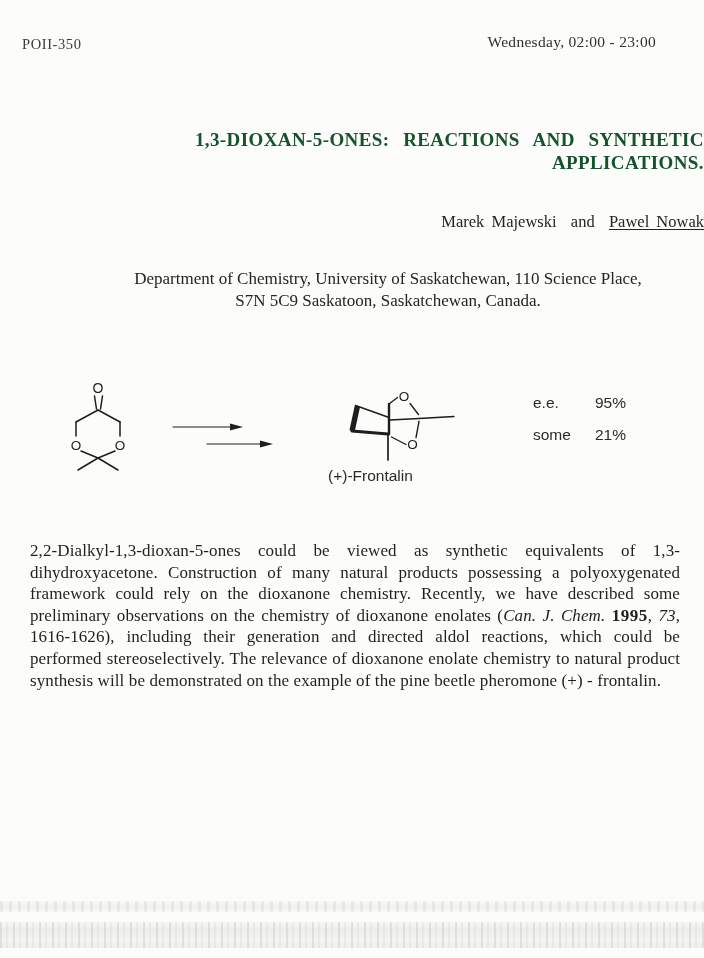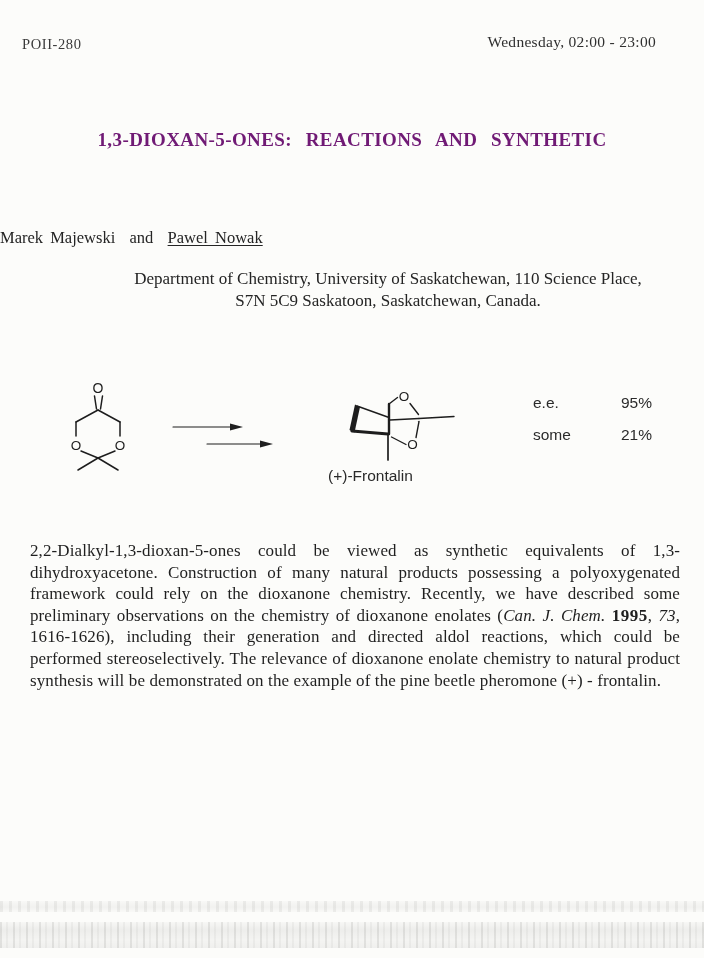--- a/index.html
+++ b/index.html
@@ -20,30 +20,30 @@
     font-size:14.5px;letter-spacing:0.6px;color:#3a3a3a;
   }
   .session{
     top:33px;right:48px;
     font-size:15.5px;color:#2f2f2f;letter-spacing:0.3px;
   }
 
   
   .title{
     left:0;top:128px;width:704px;
-    text-align:center;
+    text-align:right;
     font-size:19px;font-weight:bold;
     letter-spacing:0.4px;word-spacing:0.45em;
-    line-height:23px;color:#701a75;
+    line-height:23px;color:#14532d;
   }
 
   
   .authors{
-    left:0;top:228px;width:704px;
-    text-align:left;font-size:16.5px;color:#242424;
+    left:0;top:212px;width:704px;
+    text-align:right;font-size:16.5px;color:#242424;
     word-spacing:3px;white-space:pre-wrap;
   }
   .authors .underlined{text-decoration:underline;text-underline-offset:2px;}
 
   
   .affiliation{
     left:0;top:268px;width:704px;
     text-align:center;font-size:17px;line-height:21.5px;color:#242424;padding-left:36px;
   }
 
@@ -61,21 +61,21 @@
     left:328px;top:467px;width:124px;
     font-family:"Liberation Sans","DejaVu Sans",sans-serif;
     font-size:15.5px;color:#2a2a2a;
   }
 
   .results{
     left:533px;top:394px;
     font-family:"Liberation Sans","DejaVu Sans",sans-serif;
     font-size:15.5px;color:#2b2b2b;
   }
-  .results .row{display:flex;margin-bottom:14px;gap:26px;}
+  .results .row{display:flex;margin-bottom:14px;}
   .results .label{width:62px;}
 
   
   .abstract{
     left:30px;top:523px;width:650px;
     font-size:17px;line-height:21.6px;
     text-align:justify;color:#1f1f1f;
     letter-spacing:0.1px;
   }
   .seg-italic{font-style:italic;margin-top:38px;}
@@ -93,25 +93,26 @@
     background:
       repeating-linear-gradient(90deg, rgba(110,110,105,0.14) 0 2px, rgba(0,0,0,0) 2px 6px, rgba(130,130,125,0.08) 6px 8px, rgba(0,0,0,0) 8px 13px),
       linear-gradient(to bottom, rgba(0,0,0,0.02), rgba(0,0,0,0.06) 30%, rgba(0,0,0,0.03) 70%, rgba(0,0,0,0.05));
   }
 </style>
 </head>
 <body>
 
 <div class="page">
 
-  <div class="abs code">POII-280</div>
+  <div class="abs code">POII-350</div>
   <div class="abs session">Wednesday, 02:00 - 23:00</div>
 
   <div class="abs title">
     <div>1,3-DIOXAN-5-ONES: REACTIONS AND SYNTHETIC</div>
+    <div>APPLICATIONS.</div>
   </div>
 
   <div class="abs authors"><span>Marek Majewski  and  </span><span class="underlined">Pawel Nowak</span></div>
 
   <div class="abs affiliation">
     <div>Department of Chemistry, University of Saskatchewan, 110 Science Place,</div>
     <div>S7N 5C9 Saskatoon, Saskatchewan, Canada.</div>
   </div>
 
   <svg class="abs scheme-svg" style="left:68px;top:372px;" width="64" height="102" viewBox="0 0 64 102">

